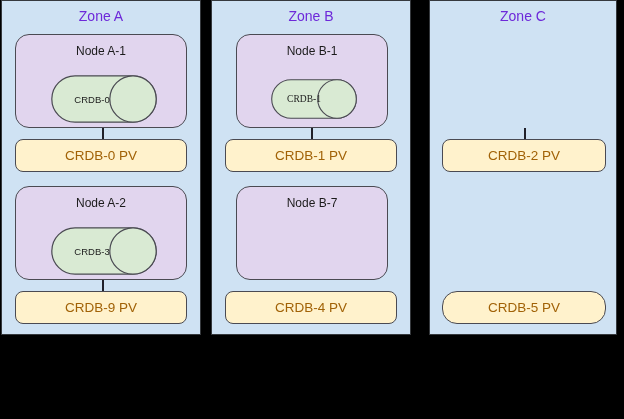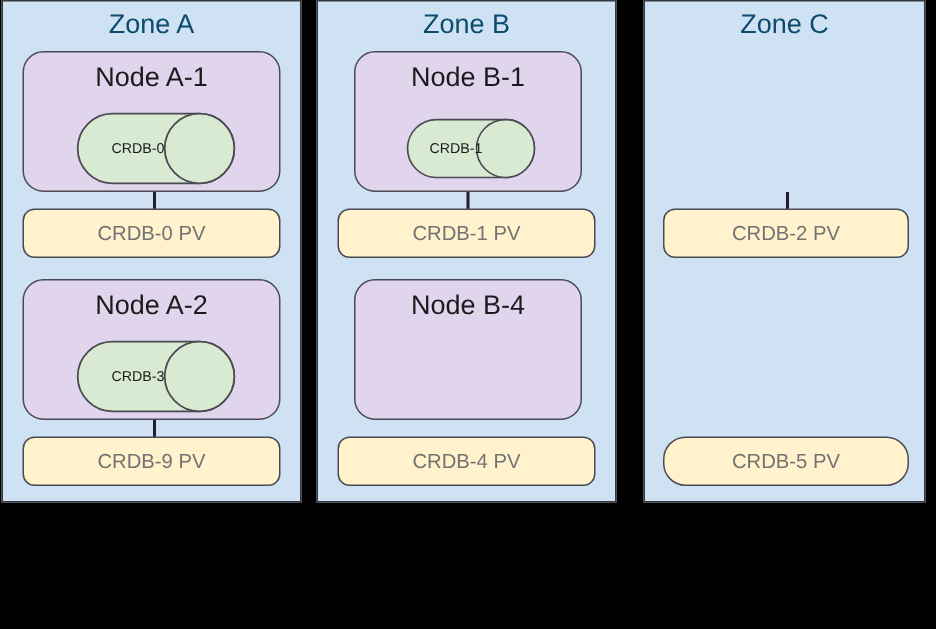--- a/index.html
+++ b/index.html
@@ -25,41 +25,41 @@
     background: #cfe2f3;
     border: 1px solid #36393d;
     box-sizing: border-box;
   }
   .zone-title {
     position: absolute;
     top: 6px;
     left: 0;
     right: 0;
     text-align: center;
-    font-size: 18px;
-    color: #0c4a6e;
+    font-size: 14px;
+    color: #6d28d9;
     line-height: 18px;
     white-space: nowrap;
   }
 
   
   .node {
     position: absolute;
     background: #e1d5ee;
     border: 1px solid #4a4a52;
     border-radius: 14px;
     box-sizing: border-box;
   }
   .node-title {
     position: absolute;
     top: 8px;
     left: 0;
     right: 0;
     text-align: center;
-    font-size: 18px;
+    font-size: 12px;
     color: #1b1b1b;
     line-height: 17px;
     white-space: nowrap;
   }
 
   
   .cyl {
     position: absolute;
   }
   .cyl svg {
@@ -83,21 +83,21 @@
   .pv {
     position: absolute;
     background: #fff2cc;
     border: 1px solid #4a4a52;
     border-radius: 8px;
     box-sizing: border-box;
     display: flex;
     align-items: center;
     justify-content: center;
     font-size: 13.5px;
-    color: #737373;
+    color: #a16207;
     white-space: nowrap;
   }
 
   
   .connector {
     position: absolute;
     width: 2px;
     background: #20202a;
   }
 </style>
@@ -134,33 +134,33 @@
     </div>
     <div class="connector" style="left:100px; top:279px; height:14px;"></div>
     <div class="pv" style="left:13px; top:290px; width:172px; height:33px;">CRDB-9 PV</div>
   </div>
 
   <div class="zone" style="left:211px; width:200px;">
     <div class="zone-title">Zone B</div>
 
     <div class="node" style="left:24px; top:33px; width:152px; height:94px;">
       <div class="node-title">Node B-1</div>
-      <div class="cyl" style="left:34px; top:44px; width:86px; height:40px;">
+      <div class="cyl" style="left:34px; top:44px; width:86px; height:40px;font-family:Liberation Serif, serif;">
         <svg width="86" height="40" viewBox="0 0 86 40">
           <path d="M20,0.7 L66,0.7 A19.3,19.3 0 0 1 66,39.3 L20,39.3 A19.3,19.3 0 0 1 20,0.7 Z" fill="#d9ead3" stroke="#4a4a52" stroke-width="1.1"></path>
           <ellipse cx="66" cy="20" rx="19.3" ry="19.3" fill="#d9ead3" stroke="#4a4a52" stroke-width="1.1"></ellipse>
         </svg>
         <div class="cyl-label" style="width:66px; height:40px;">CRDB-1</div>
       </div>
     </div>
     <div class="connector" style="left:99px; top:127px; height:14px;"></div>
     <div class="pv" style="left:13px; top:138px; width:172px; height:33px;">CRDB-1 PV</div>
 
     <div class="node" style="left:24px; top:185px; width:152px; height:94px;">
-      <div class="node-title">Node B-4</div>
+      <div class="node-title">Node B-7</div>
     </div>
     <div class="pv" style="left:13px; top:290px; width:172px; height:33px;">CRDB-4 PV</div>
   </div>
 
   <div class="zone" style="left:429px; width:188px;">
     <div class="zone-title">Zone C</div>
 
     <div class="connector" style="left:94px; top:127px; height:14px;"></div>
     <div class="pv" style="left:12px; top:138px; width:164px; height:33px;">CRDB-2 PV</div>
 

